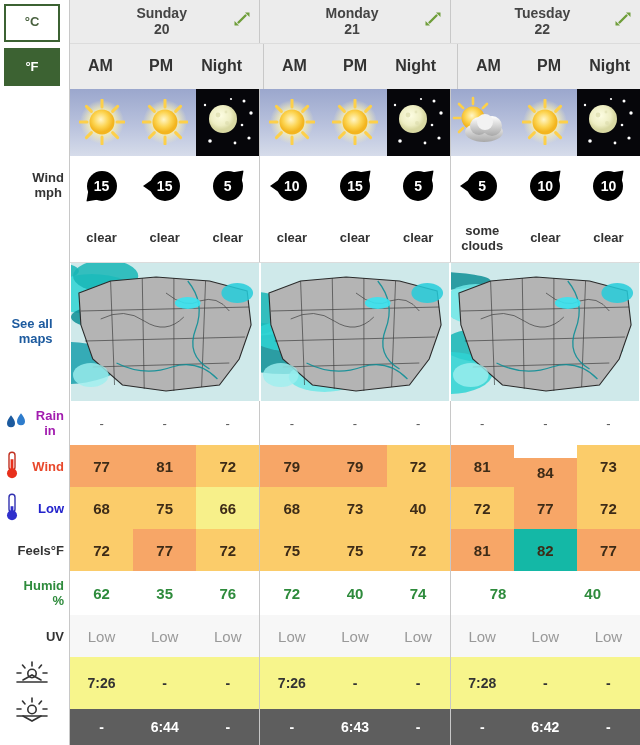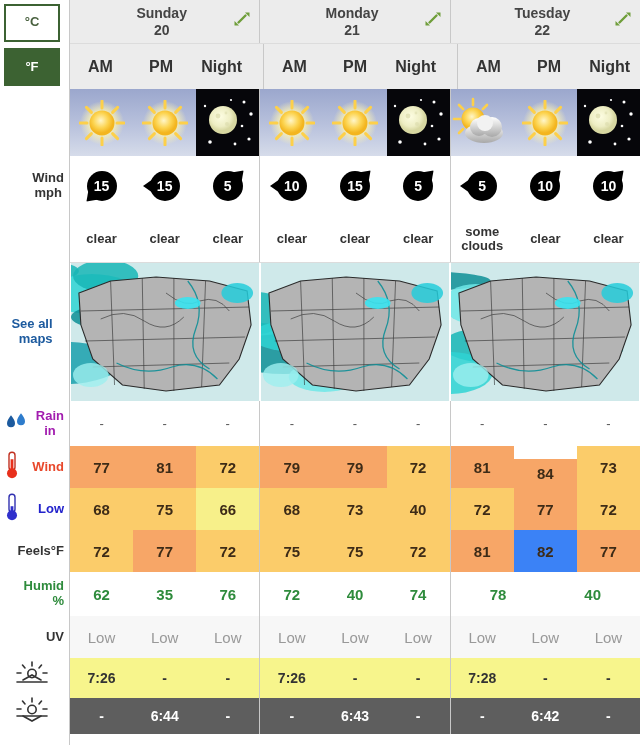--- a/index.html
+++ b/index.html
@@ -105,21 +105,21 @@
   .row-rain .cell { font-size: 13px; color: #555; }
 
   
   .row-data { height: 42px; }
   .row-data .cell { font-size: 15px; font-weight: bold; color: #3d2b17; }
   .row-humid { height: 44px; background: #ffffff; }
   .row-humid .cell { font-size: 15px; font-weight: bold; color: #2e8b3c; }
   .row-uv { height: 42px; background: #f7f7f7; }
   .row-uv .cell { font-size: 15px; color: #999; }
 
-  .row-sunrise { height: 40px; }
+  .row-sunrise { height: 52px; }
   .row-sunrise .cell { background: #f7f58c; font-size: 14px; font-weight: bold; color: #333; }
   .row-sunset { height: 36px; }
   .row-sunset .cell { background: #5e5e5e; font-size: 14px; font-weight: bold; color: #ffffff; }
 </style>
 </head>
 <body>
 
 <div id="app">
 
   <div id="sidebar">
@@ -742,21 +742,21 @@
           <div class="cell" style="background: rgb(247, 166, 103);">77</div>
           <div class="cell" style="background: rgb(251, 204, 106);">72</div>
         </div>
         <div class="day">
           <div class="cell" style="background: rgb(251, 204, 106);">75</div>
           <div class="cell" style="background: rgb(251, 204, 106);">75</div>
           <div class="cell" style="background: rgb(251, 204, 106);">72</div>
         </div>
         <div class="day">
           <div class="cell" style="background: rgb(247, 166, 103);">81</div>
-          <div class="cell" style="background: #3b82f6;">82</div>
+          <div class="cell" style="background: #14b8a6;">82</div>
           <div class="cell" style="background: rgb(247, 166, 103);">77</div>
         </div>
       </div>
     <div class="row row-humid" id="row-humid">
         <div class="day">
           <div class="cell">62</div>
           <div class="cell">35</div>
           <div class="cell">76</div>
         </div>
         <div class="day">

